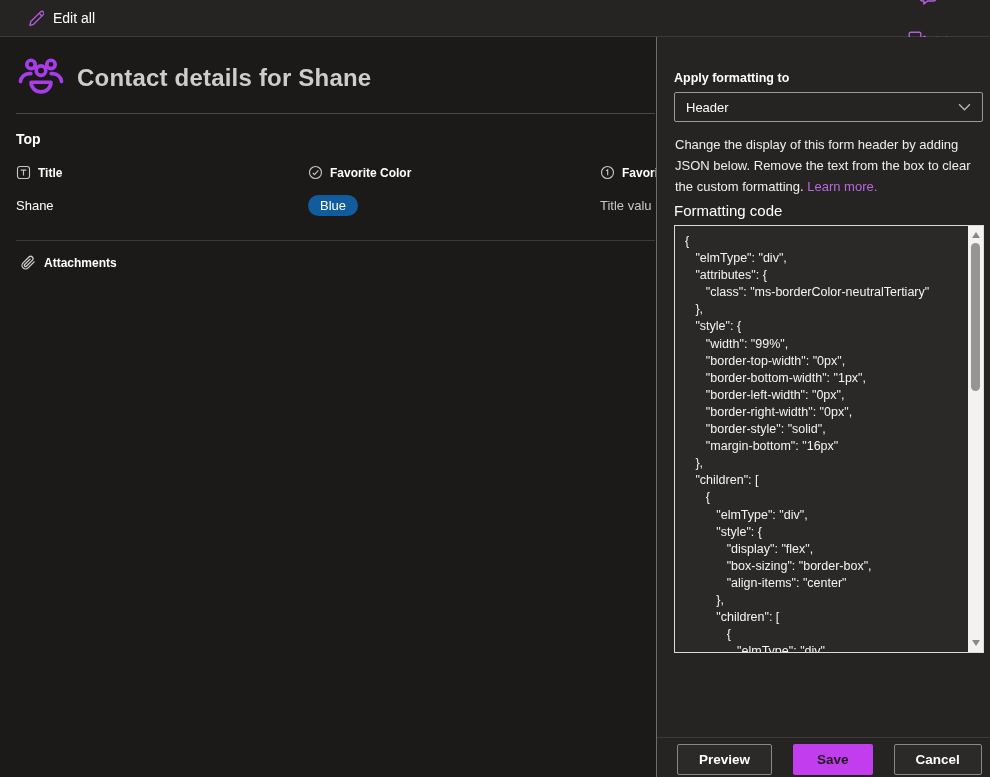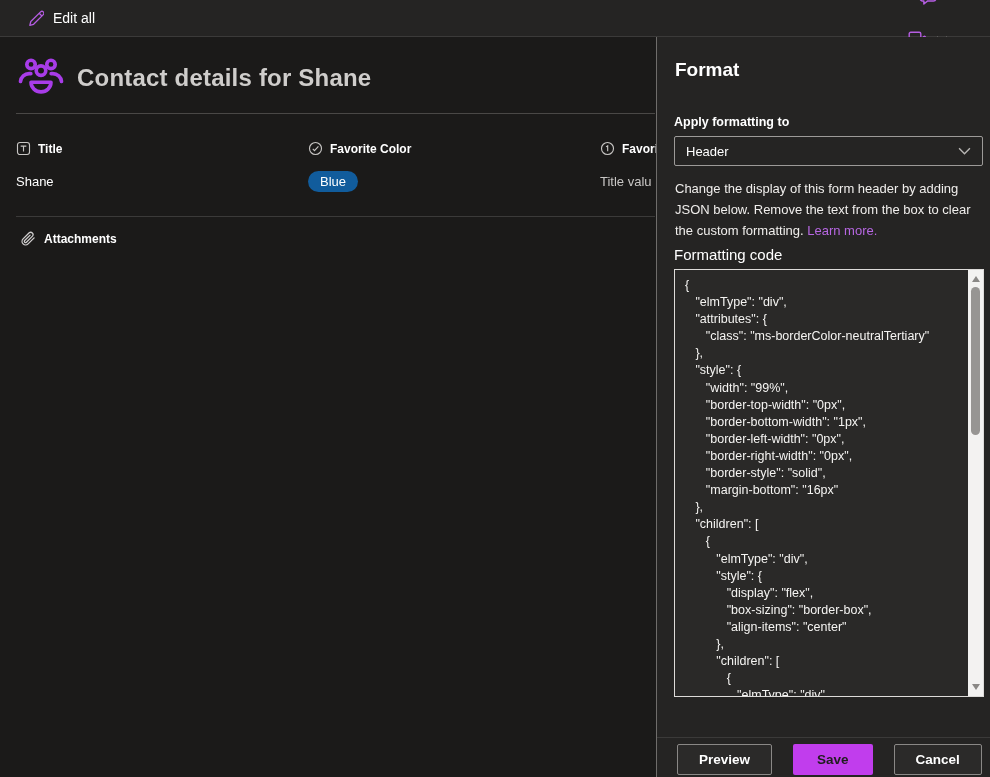--- a/index.html
+++ b/index.html
@@ -28,21 +28,21 @@
 
   
   .content { position:absolute; top:38px; left:0; width:656px; bottom:0; overflow:hidden; }
   .title-row { display:flex; align-items:center; gap:13px; padding:19px 0 0 18px; }
   .title-row h1 { margin:0; font-size:24px; font-weight:700; color:#cfcdcb; letter-spacing:.2px; }
   .people-icon { color:#a83ce8; }
   .divider { height:1px; background:#4a4846; margin-left:16px; width:639px; }
   .div-1 { margin-top:15px; }
   .div-2 { background:#3b3a39; margin-top:22px; }
   .section-title { margin:17px 0 0 16px; font-size:14px; font-weight:700; color:#fff; }
-  .fields { display:grid; grid-template-columns:292px 292px 1fr; padding-left:16px; margin-top:27px; }
+  .fields { display:grid; grid-template-columns:292px 292px 1fr; padding-left:16px; margin-top:18px; }
   .field { overflow:hidden; }
   .field-label { display:flex; align-items:center; gap:7px; font-size:12px; font-weight:600; color:#fff; white-space:nowrap; }
   .field-label .f-icon { color:#c8c6c4; flex:0 0 auto; }
   .field-value { margin-top:13px; font-size:13px; color:#fff; min-height:25px; display:flex; align-items:center; white-space:nowrap; }
   .pill { background:#115c9c; color:#fff; border-radius:13px; padding:4px 12px; font-size:13px; line-height:1; }
   .placeholder { color:#c8c6c4; }
   .attachments { display:flex; align-items:center; gap:8px; margin:14px 0 0 20px; font-size:12px; font-weight:700; color:#fff; }
   .attachments .f-icon { color:#d0cece; }
 
   
@@ -158,20 +158,21 @@
         <path d="M1.3 12.6a4.6 4.6 0 0 1 4.5-4.1h.9"></path>
         <path d="M22.7 12.6a4.6 4.6 0 0 0-4.5-4.1h-.9"></path>
         <path d="M6.8 13a5.2 5 0 0 0 10.4 0z"></path>
       </svg>
     </span>
     <h1>Contact details for Shane</h1>
   </div>
 
   <div class="divider div-1"></div>
 
+  <h2 class="section-title">Top</h2>
 
   <div class="fields">
     <div class="field">
       <div class="field-label">
         <span class="f-icon">
           <svg width="15" height="15" viewBox="0 0 16 16" fill="none" stroke="currentColor" stroke-width="1.2">
             <rect x="1.6" y="1.6" width="12.8" height="12.8" rx="2.6"></rect>
             <path d="M5 5.4h6M8 5.4v5.8"></path>
           </svg>
         </span>
@@ -216,21 +217,20 @@
       <svg width="16" height="16" viewBox="0 0 16 16" fill="none" stroke="currentColor" stroke-width="1.3" stroke-linecap="round" stroke-linejoin="round">
         <path d="M14.1 6.9l-6 6a3.5 3.5 0 0 1-5-5l6.1-6.1a2.35 2.35 0 0 1 3.3 3.3L6.4 11.2a1.18 1.18 0 0 1-1.7-1.7l5.4-5.4"></path>
       </svg>
     </span>
     <span>Attachments</span>
   </div>
 </main>
 
 <aside class="panel">
   <div class="panel-inner">
-    <h2 class="panel-title">Format</h2>
 
     <label class="apply-label">Apply formatting to</label>
 
     <div class="dropdown">
       <span>Header</span>
       <span class="chev-gray">
         <svg width="13" height="8" viewBox="0 0 12 7" fill="none" stroke="currentColor" stroke-width="1.3">
           <path d="M1 1l5 5 5-5"></path>
         </svg>
       </span>

